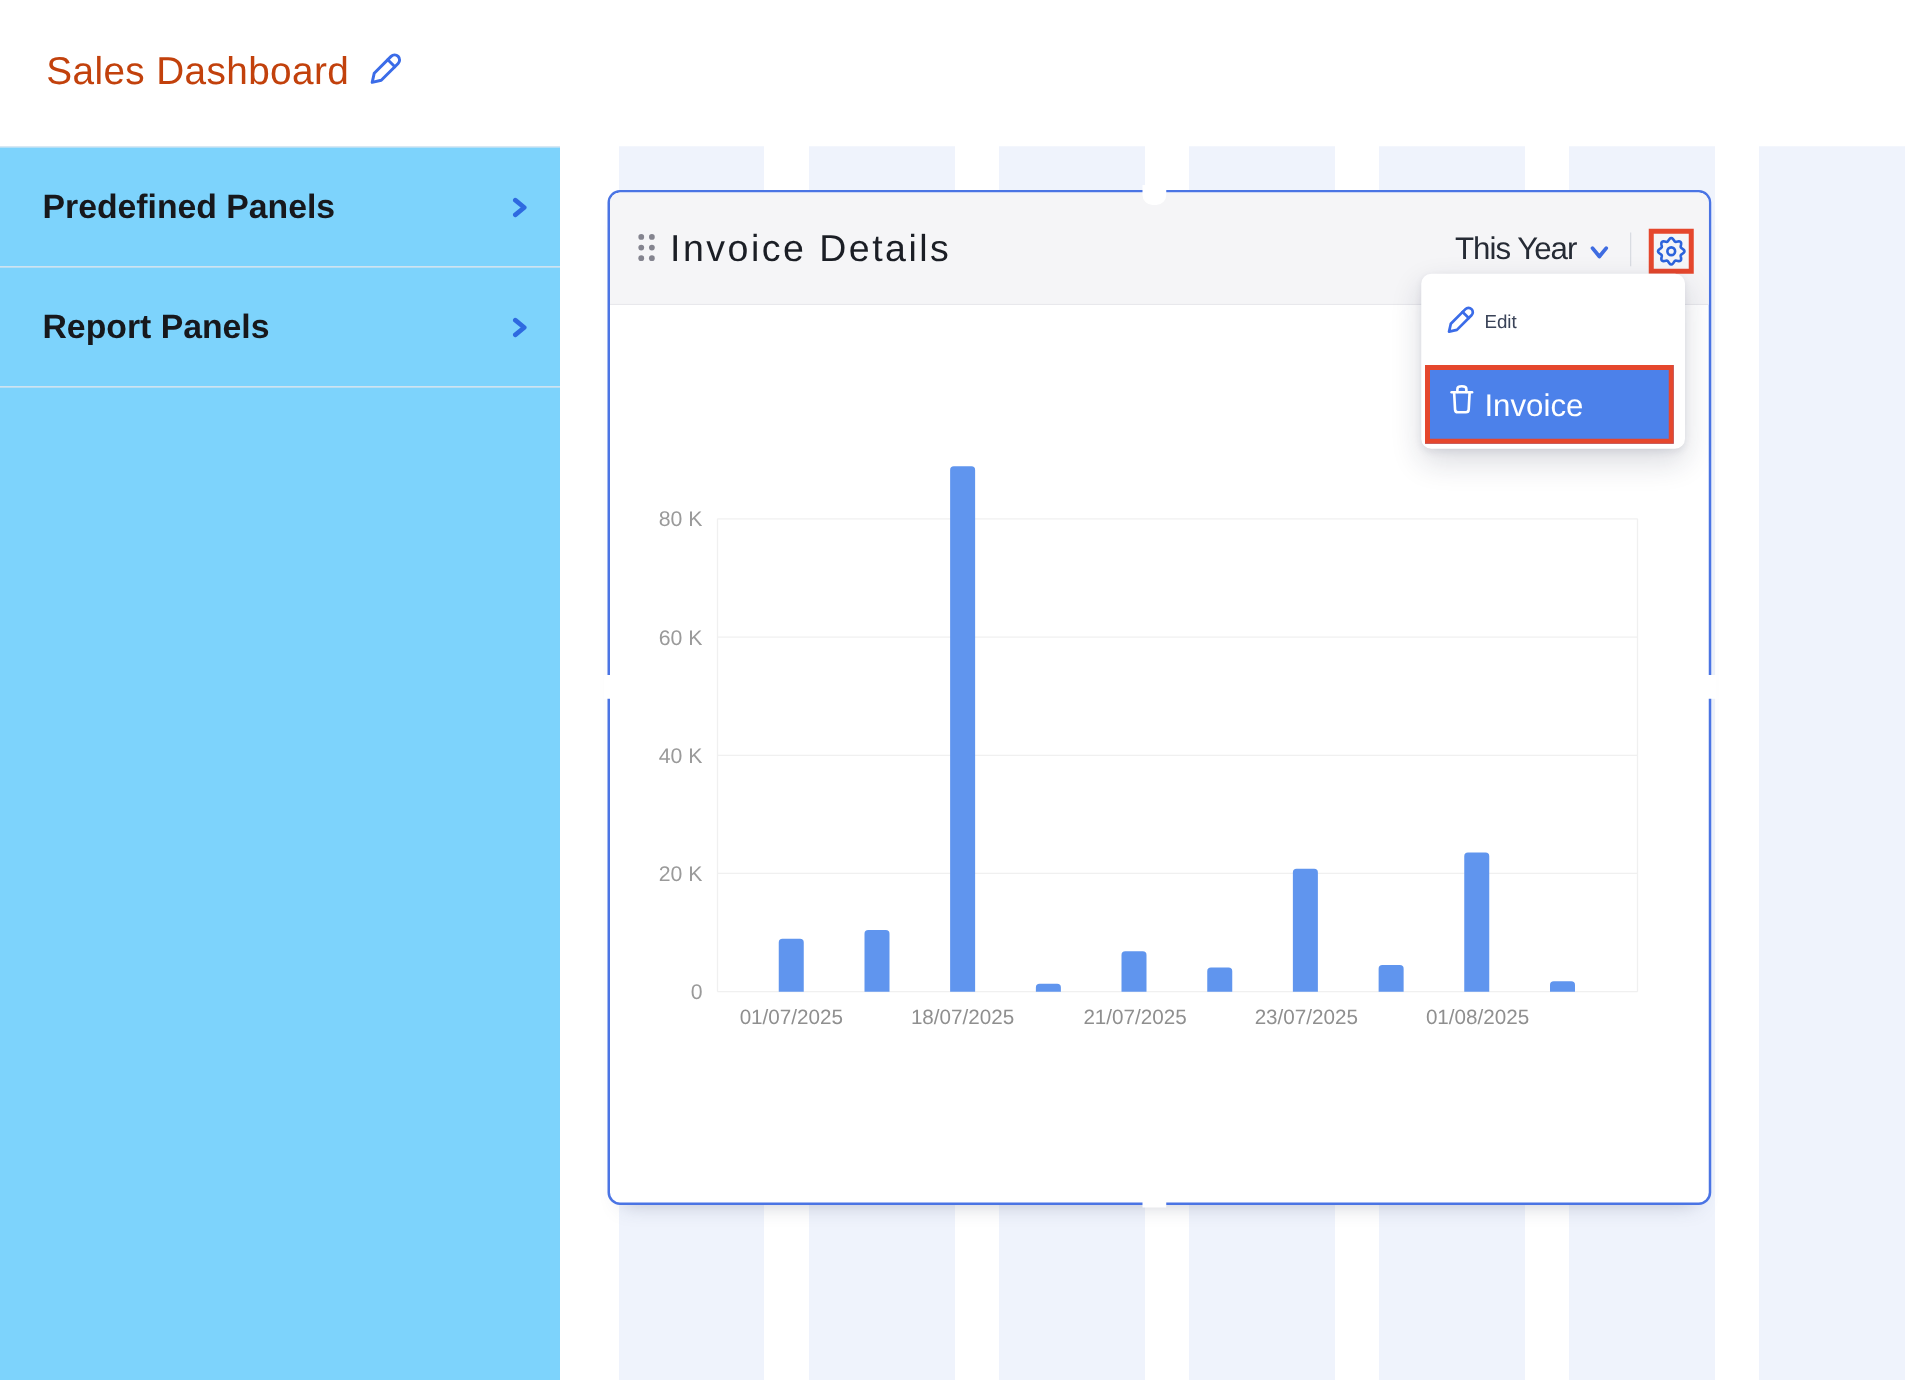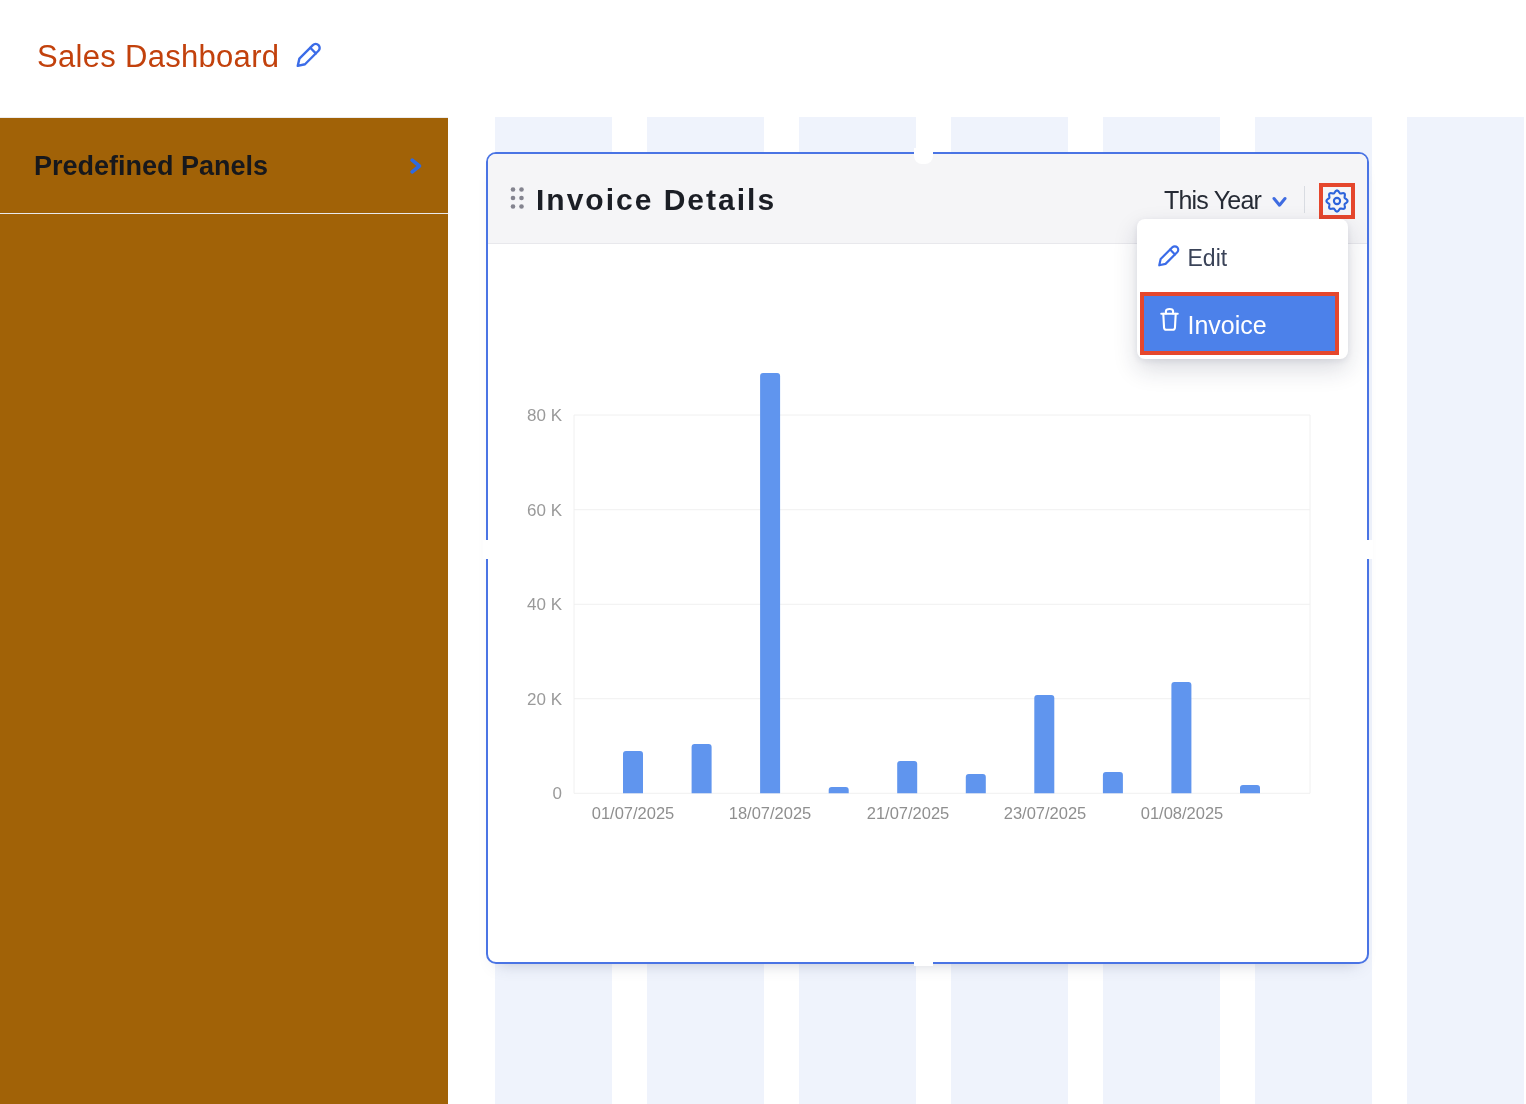--- a/index.html
+++ b/index.html
@@ -4,21 +4,21 @@
 <style>
   * { margin:0; padding:0; box-sizing:border-box; }
   html,body { width:1526px; height:1104px; overflow:hidden; background:#fff;
     font-family:"Liberation Sans", sans-serif; }
   .abs { position:absolute; }
 
   
   .page-title { position:absolute; left:37px; top:39px; font-size:31px; font-weight:500; letter-spacing:0.3px; color:#c2410c; }
 
   
-  .sidebar { position:absolute; left:0; top:117px; width:448px; height:987px; background:#a16207; border-top:1px solid #ececef; }
+  .sidebar { position:absolute; left:0; top:117px; width:448px; height:987px; background:#7dd3fc; border-top:1px solid #ececef; }
   .side-row { position:absolute; left:0; width:448px; height:96px; border-bottom:1px solid #e9e9ec; }
   .side-row .lbl { position:absolute; left:34px; top:50%; transform:translateY(-50%); font-size:27px; font-weight:700; color:#17181c; }
   .side-row svg { position:absolute; right:26px; top:50%; transform:translateY(-50%); }
 
   
   .stripes { position:absolute; left:494.7px; top:117px; width:1031.3px; height:987px;
     background:repeating-linear-gradient(to right, #eff3fc 0px, #eff3fc 116.6px, rgba(0,0,0,0) 116.6px, rgba(0,0,0,0) 152.05px); }
 
   
   .panel { position:absolute; left:486px; top:152px; width:883px; height:812px;
@@ -28,46 +28,52 @@
     border-radius:8px 8px 0 0; border-bottom:1px solid #e8e8ec; }
 
   
   .notch { position:absolute; background:#fff; z-index:5; }
   .notch.t { left:914px; top:148px; width:18.5px; height:16px; border-radius:0 0 8px 8px; }
   .notch.b { left:914px; top:950px; width:18.5px; height:16px; border-radius:8px 8px 0 0; }
   .notch.l { left:483px; top:540px; width:7px;  height:18.5px; }
   .notch.r { left:1366px; top:540px; width:7px; height:18.5px; }
 
   
-  .ph-title { position:absolute; left:536px; top:199.5px; transform:translateY(-50%); font-size:30px; font-weight:700; letter-spacing:2px; color:#1b1e25; z-index:6; }
+  .ph-title { position:absolute; left:536px; top:199.5px; transform:translateY(-50%); font-size:30px; font-weight:400; letter-spacing:2px; color:#1b1e25; z-index:6; }
   .ph-year  { position:absolute; left:1164px; top:199.5px; transform:translateY(-50%); font-size:25px; font-weight:400; letter-spacing:-0.8px; color:#262b35; z-index:6; }
   .vsep { position:absolute; left:1304px; top:186px; width:1px; height:27px; background:#d9dce2; z-index:6; }
   .gearbox { position:absolute; left:1318.5px; top:182.5px; width:36px; height:36px; border:4px solid #e5472d; z-index:6;
     display:flex; align-items:center; justify-content:center; }
 
   
   .menu { position:absolute; left:1136.5px; top:218.5px; width:211px; height:140px; background:#fff;
     border-radius:8px; box-shadow:0 10px 25px rgba(25,30,60,0.16), 0 2px 6px rgba(25,30,60,0.08); z-index:10; }
-  .mi-edit { position:absolute; left:1187.5px; top:257.5px; transform:translateY(-50%); font-size:23px; font-weight:500; color:#3a4358; z-index:11; }
+  .mi-edit { position:absolute; left:1187.5px; top:257.5px; transform:translateY(-50%); font-size:15px; font-weight:500; color:#3a4358; z-index:11; }
   .del-box { position:absolute; left:1139.5px; top:291.5px; width:199.5px; height:63px; border:4px solid #e5472d;
     background:#4c81ea; z-index:11; }
   .mi-del { position:absolute; left:1187.5px; top:324.5px; transform:translateY(-50%); font-size:25px; font-weight:500; color:#ffffff; z-index:12; }
   .icon { position:absolute; z-index:12; }
 </style>
 </head>
 <body>
   <div class="page-title">Sales Dashboard</div>
   <svg class="icon" style="left:293.5px; top:39px;" width="30" height="30" viewBox="0 0 24 24" fill="none" stroke="#3b6ce8" stroke-width="1.9" stroke-linecap="round" stroke-linejoin="round">
     <path d="M15.1 4.9 a3.15 3.15 0 0 1 4.5 4.5 L8.8 20.2 L3 21.5 L4.3 15.7 Z"></path>
     <line x1="13" y1="7" x2="17.5" y2="11.5"></line>
   </svg>
 
   <div class="sidebar">
     <div class="side-row" style="top:0;">
       <div class="lbl">Predefined Panels</div>
+      <svg width="12" height="17" viewBox="0 0 12 17" fill="none" stroke="#2e6ae0" stroke-width="3.7" stroke-linecap="round" stroke-linejoin="round">
+        <path d="M2.2 2.6 L9.4 8.5 L2.2 14.4"></path>
+      </svg>
+    </div>
+    <div class="side-row" style="top:96px;">
+      <div class="lbl">Report Panels</div>
       <svg width="12" height="17" viewBox="0 0 12 17" fill="none" stroke="#2e6ae0" stroke-width="3.7" stroke-linecap="round" stroke-linejoin="round">
         <path d="M2.2 2.6 L9.4 8.5 L2.2 14.4"></path>
       </svg>
     </div>
   </div>
 
   <div class="stripes"></div>
 
   <div class="panel">
     <div class="panel-head"></div>

